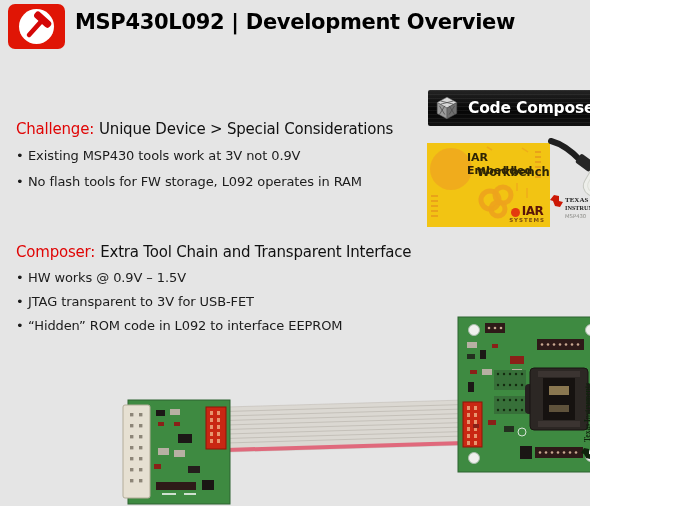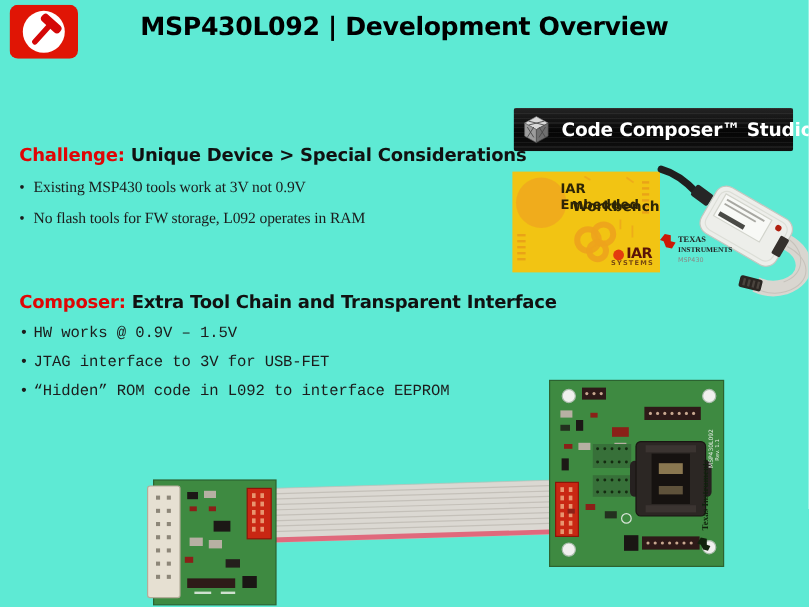--- a/index.html
+++ b/index.html
@@ -1,38 +1,38 @@
 <!DOCTYPE html>
 <html><head>
 <meta charset="utf-8">
 <style>
   html,body{margin:0;padding:0;background:#fff;}
   .slide{
-    position:relative;width:674px;height:506px;background:#5eead4;
+    position:relative;width:590px;height:506px;background:#e5e5e5;
     font-family:"DejaVu Sans","Liberation Sans",sans-serif;overflow:hidden;
   }
   
   .logo-badge{position:absolute;left:8px;top:4px;width:57px;height:45px;}
   .slide-title{
     position:absolute;left:0;right:0;top:10px;text-align:center;
     font-size:21px;font-weight:bold;color:#000;letter-spacing:-0.3px;
   }
   
   .section{position:absolute;left:16px;width:435px;}
   .section.challenge{top:120px;}
   .section.solution{top:243px;}
-  .section-heading{font-size:15px;font-weight:bold;color:#111;white-space:nowrap;letter-spacing:-0.2px;}
+  .section-heading{font-size:15px;font-weight:normal;color:#111;white-space:nowrap;letter-spacing:-0.2px;}
   .section-heading .red{color:#e00505;margin-right:5px;}
   ul.bullets{list-style:none;margin:5px 0 0 0;padding:0;}
   ul.bullets li{
     font-size:13px;color:#1c1c1c;letter-spacing:-0.1px;white-space:nowrap;
     padding-left:12px;position:relative;
   }
-  .challenge ul.bullets li{line-height:26px;font-family:Liberation Serif, serif;}
-  .solution ul.bullets li{line-height:24px;font-family:Liberation Mono, monospace;}
+  .challenge ul.bullets li{line-height:26px;}
+  .solution ul.bullets li{line-height:24px;}
   ul.bullets li::before{content:"•";position:absolute;left:0;color:#1c1c1c;}
   
   .ccs-banner{
     position:absolute;left:428px;top:90px;width:233px;height:36px;
     background:
       repeating-linear-gradient(180deg, rgba(255,255,255,0.06) 0 1px, rgba(0,0,0,0) 1px 4px),
       linear-gradient(180deg,#242424,#050505 55%,#111);
     border-radius:2px;display:flex;align-items:center;gap:8px;padding:0 6px;box-sizing:border-box;
   }
   .ccs-banner .cube{flex:0 0 auto;}
@@ -80,21 +80,21 @@
       <li><span>No flash tools for FW storage, L092 operates in RAM</span></li>
     </ul>
   </div>
 
   <div class="section solution">
     <div class="section-heading">
       <span class="red">Composer:</span><span>Extra Tool Chain and Transparent Interface</span>
     </div>
     <ul class="bullets">
       <li><span>HW works @ 0.9V – 1.5V</span></li>
-      <li><span>JTAG interface to 3V for USB-FET</span></li>
+      <li><span>JTAG transparent to 3V for USB-FET</span></li>
       <li><span>“Hidden” ROM code in L092 to interface EEPROM</span></li>
     </ul>
   </div>
 
   <div class="ccs-banner">
     <svg class="cube" viewBox="0 0 24 24" width="26" height="26">
       <polygon points="12,2 21,7 12,12 3,7" fill="#d9d9d9" stroke="#7a7a7a" stroke-width="0.5"></polygon>
       <polygon points="3,7 12,12 12,22 3,17" fill="#9c9c9c" stroke="#6a6a6a" stroke-width="0.5"></polygon>
       <polygon points="21,7 12,12 12,22 21,17" fill="#6f6f6f" stroke="#4e4e4e" stroke-width="0.5"></polygon>
       <path d="M6,5.5 L18,8.5 M18,5.5 L6,8.5 M5,10 L10,18 M10,10 L5,18 M14,10 L19,18 M19,10 L14,18" stroke="#4a4a4a" stroke-width="0.7" fill="none"></path>

